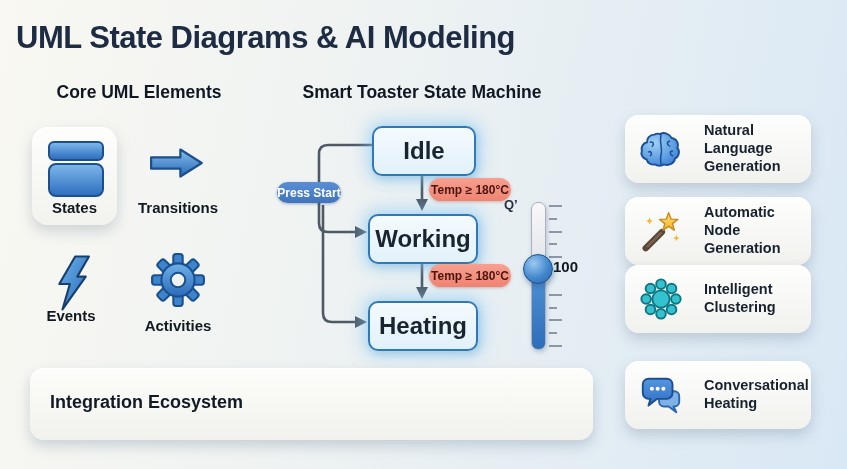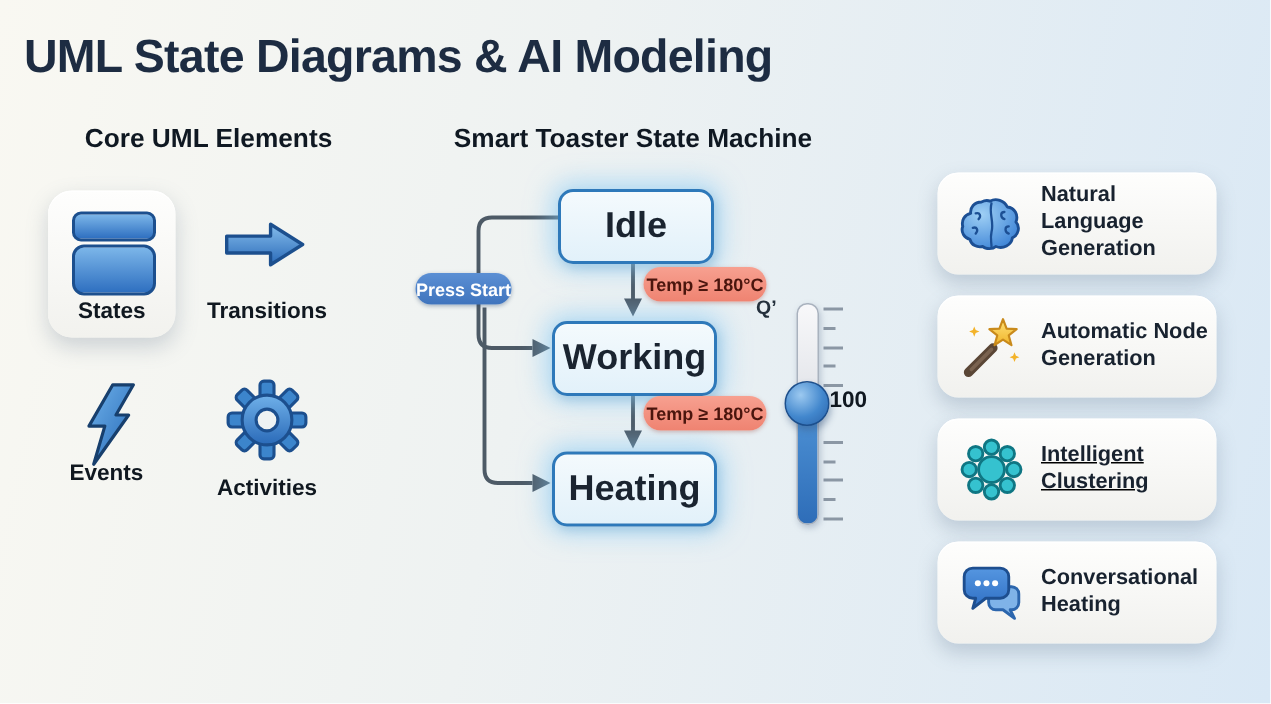--- a/index.html
+++ b/index.html
@@ -38,21 +38,21 @@
   .slider-handle{left:523px;top:254px;width:28px;height:28px;border-radius:50%;
     border:1.5px solid #1d4f8c;
     background:radial-gradient(circle at 35% 30%,#9cc9f0,#4287cd 55%,#2a62a8);
     box-shadow:1px 3px 5px rgba(60,90,130,.45);}
   .slider-value{left:553px;top:258px;font-size:15px;font-weight:700;color:#101820;}
   .gauge-label{left:504px;top:197px;font-size:13px;font-weight:700;color:#24303c;}
   
   .feat-card{left:625px;width:186px;height:68px;border-radius:14px;
     background:linear-gradient(180deg,#fefefd,#f1f1ee);
     box-shadow:0 6px 13px rgba(95,115,140,.28),0 1px 0 #fff inset;
-    display:flex;align-items:center;gap:10px;padding-left:13px;box-sizing:border-box;}
+    display:flex;align-items:center;gap:20px;padding-left:13px;box-sizing:border-box;}
   .feat-text{width:116px;font-size:14.5px;font-weight:700;color:#18222f;line-height:1.22;}
   
   .bottom-card{left:30px;top:368px;width:563px;height:72px;border-radius:14px;
     background:linear-gradient(180deg,#fdfdfb,#f1f1ed);
     box-shadow:0 6px 13px rgba(95,115,140,.28),0 1px 0 #fff inset;}
   .bottom-head{left:50px;top:392px;font-size:18px;font-weight:700;color:#121a26;}
   svg{display:block;}
 </style>
 </head>
 <body>
@@ -211,21 +211,21 @@
         </linearGradient>
           </defs>
         <polygon points="32,5 34.5,11.6 41.5,11.9 36,16.3 37.9,23.1 32,19.2 26.1,23.1 28,16.3 22.5,11.9 29.5,11.6" fill="url(#gStar)" stroke="#c98a1b" stroke-width="1.5" stroke-linejoin="round"></polygon>
         <path d="M12,10 l1,2.6 2.6,1 -2.6,1 -1,2.6 -1,-2.6 -2.6,-1 2.6,-1 Z" fill="#f3b32a"></path>
         <path d="M40,28 l1,2.4 2.4,1 -2.4,1 -1,2.4 -1,-2.4 -2.4,-1 2.4,-1 Z" fill="#f3b32a"></path>
       </svg>
     </span>
     <span class="feat-text">Automatic Node Generation</span>
   </div>
 
-  <div class="abs feat-card" style="top:279px;text-decoration:underline;">
+  <div class="abs feat-card" style="top:265px;">
     <span>
       <svg width="46" height="46" viewBox="0 0 48 48">
         <g fill="#35c2cf" stroke="#0f7683" stroke-width="2">
           <circle cx="39.5" cy="24" r="5"></circle>
             <circle cx="35" cy="35" r="5"></circle>
           <circle cx="24" cy="39.5" r="5"></circle>
             <circle cx="13" cy="35" r="5"></circle>
           <circle cx="8.5" cy="24" r="5"></circle>
             <circle cx="13" cy="13" r="5"></circle>
           <circle cx="24" cy="8.5" r="5"></circle>
@@ -253,14 +253,18 @@
         <g fill="#fff">
           <circle cx="14.5" cy="17.5" r="2.1"></circle>
             <circle cx="20.5" cy="17.5" r="2.1"></circle>
             <circle cx="26.5" cy="17.5" r="2.1"></circle>
         </g>
       </svg>
     </span>
     <span class="feat-text">Conversational Heating</span>
   </div>
 
+  <div class="abs bottom-card">
+    <div class="abs bottom-head" style="left:20px;top:24px;">Integration Ecosystem</div>
+
+  </div>
 
 </div>
 
 </body></html>

